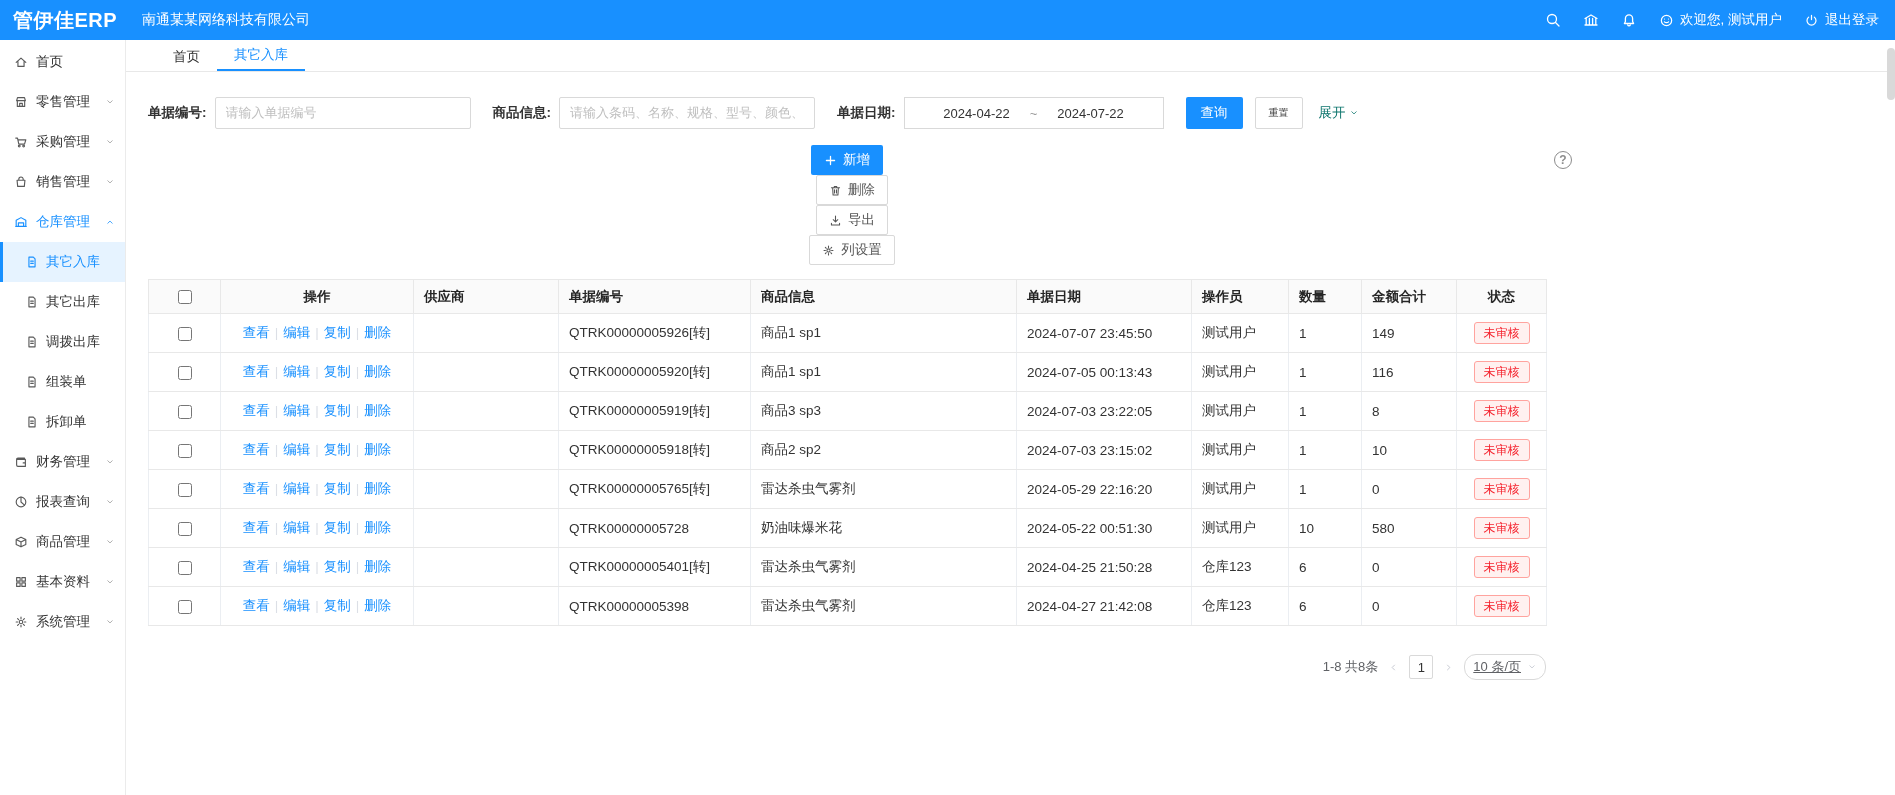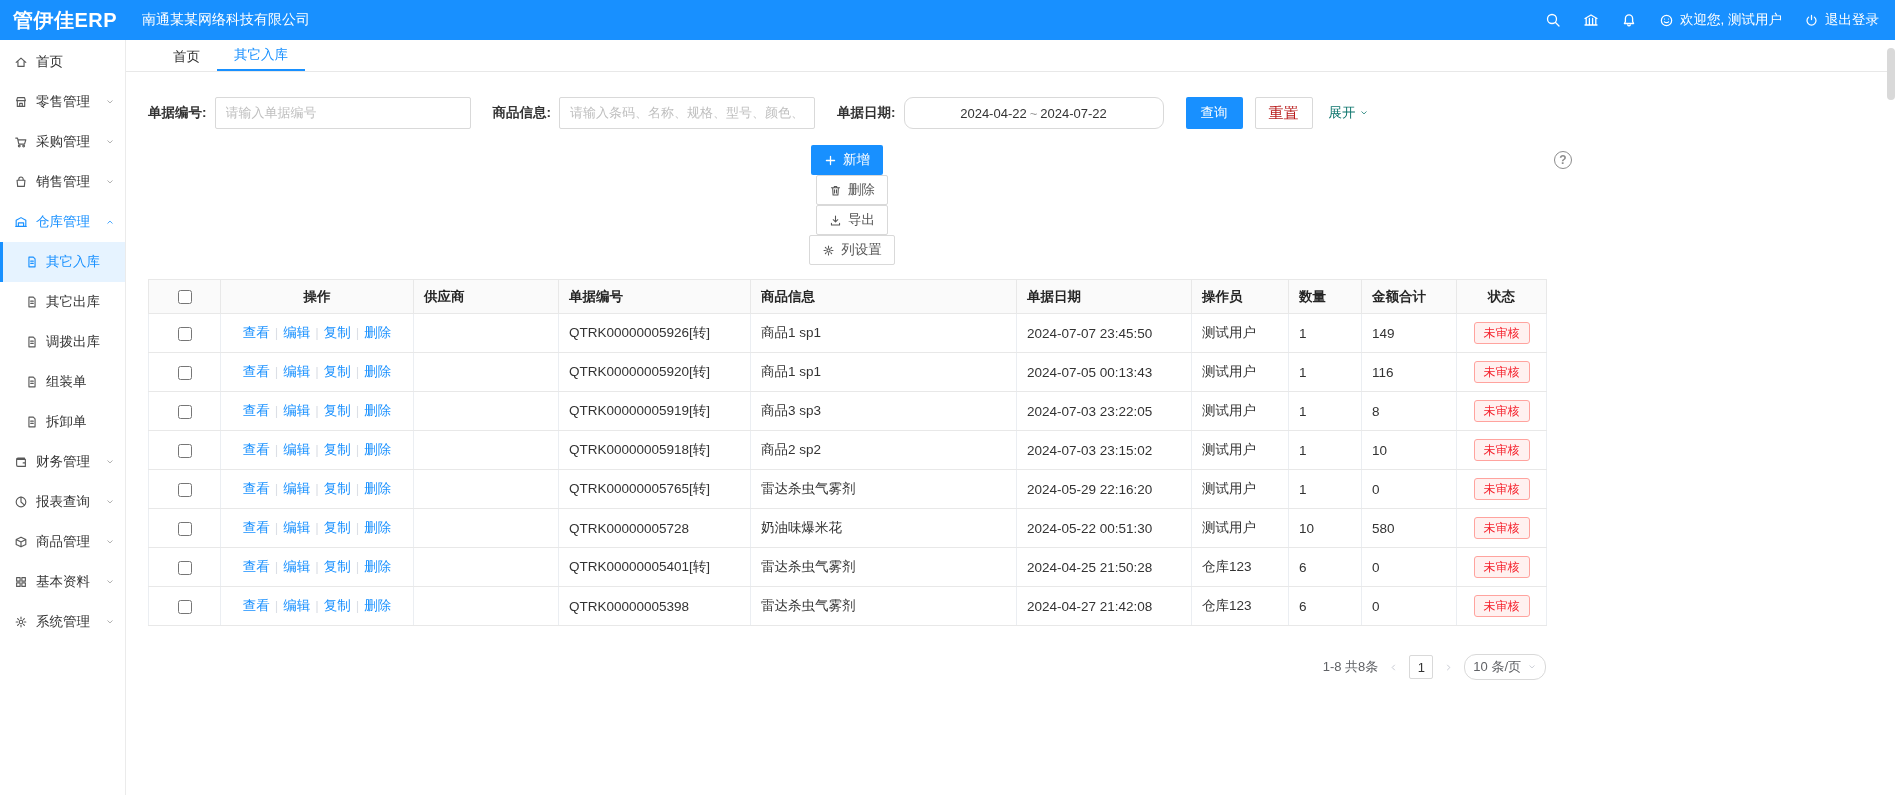--- a/index.html
+++ b/index.html
@@ -38,23 +38,23 @@
   .tab.active { color:#1890ff; border-bottom:2px solid #1890ff; }
 
   .content { padding-left:22px; width:1445px; }
 
   
   .filters { display:flex; align-items:center; margin-top:25px; height:32px; }
   .f-label { font-size:13.5px; font-weight:bold; color:#333; margin-right:8px; white-space:nowrap;text-align:right; }
   .f-input { width:256px; height:32px; border:1px solid #d9d9d9; border-radius:2px; padding:0 10px; font-size:13px; color:#333; outline:none; font-family:Liberation Mono, monospace; }
   .f-input::placeholder { color:#bfbfbf; }
   .gap1 { margin-left:22px; }
-  .date-box { width:260px; height:32px; border:1px solid #d9d9d9; border-radius:9px; display:flex; align-items:center; justify-content:center; gap:3px; font-size:13px; color:#333; cursor:pointer; }
+  .date-box { width:260px; height:32px; border:1px solid #d9d9d9; border-radius:0; display:flex; align-items:center; justify-content:center; gap:20px; font-size:13px; color:#333; cursor:pointer; }
   .btn-primary { background:#1890ff; color:#fff; border:none; height:32px; padding:0 15px; border-radius:2px; font-size:13.5px; margin-left:22px; cursor:pointer; font-family:inherit; }
-  .btn-plain { background:#fff; border:1px solid #d9d9d9; color:#b91c1c; height:32px; padding:0 13px; border-radius:2px; font-size:15px; margin-left:12px; cursor:pointer; font-family:inherit; }
+  .btn-plain { background:#fff; border:1px solid #d9d9d9; color:#404040; height:32px; padding:0 13px; border-radius:2px; font-size:10px; margin-left:12px; cursor:pointer; font-family:inherit; }
   .expand-link { color:#0f766e; font-size:13.5px; margin-left:16px; display:flex; align-items:center; gap:3px; cursor:pointer; }
   .expand-link svg { width:10px; height:10px; }
 
   
   .toolbar { display:flex; align-items:center; margin-top:16px; width:1398px; position:relative;flex-direction:column; }
   .tb-primary { background:#1890ff; color:#fff; border:none; height:30px; padding:0 13px; border-radius:2px; font-size:13.5px; display:inline-flex; align-items:center; gap:6px; cursor:pointer; font-family:inherit; }
   .tb-plain { background:#fff; border:1px solid #d9d9d9; color:#555; height:30px; padding:0 12px; border-radius:2px; font-size:13.5px; display:inline-flex; align-items:center; gap:6px; margin-left:10px; cursor:pointer; font-family:inherit; }
   .tb-primary svg,.tb-plain svg { width:13px; height:13px; }
   .help { position:absolute; right:-26px; top:6px; width:18px; height:18px; border:1.5px solid #8c8c8c; color:#8c8c8c; border-radius:50%; display:flex; align-items:center; justify-content:center; font-size:12px; font-weight:bold; cursor:pointer; }
 
@@ -66,21 +66,21 @@
   input[type=checkbox] { width:14px; height:14px; cursor:pointer; vertical-align:middle; }
   .action-link { color:#1890ff; cursor:pointer; text-decoration:none; }
   .sep { color:#dcdfe6; margin:0 5px; }
   .badge { display:inline-block; border:1px solid #ffa39e; background:#fff1f0; color:#f5222d; font-size:12px; border-radius:3px; padding:2px 9px; line-height:1.4; }
 
   
   .pagination { width:1398px; margin-top:28px; display:flex; align-items:center; justify-content:flex-end; gap:10px; font-size:13px; color:#606266; }
   .pg-arrow { color:#c0c4cc; display:flex; cursor:pointer; }
   .pg-arrow svg { width:11px; height:11px; }
   .pg-page { min-width:24px; height:24px; border:1px solid #d9d9d9; border-radius:2px; display:flex; align-items:center; justify-content:center; color:#333; cursor:pointer; }
-  .pg-size { height:26px; border:1px solid #d9d9d9; border-radius:12px; display:flex; align-items:center; gap:6px; padding:0 8px; cursor:pointer; color:#606266; }
+  .pg-size { height:26px; border:1px solid #d9d9d9; border-radius:12px; display:flex; align-items:center; gap:6px; padding:0 8px; cursor:pointer; color:#606266;text-decoration:underline; }
   .pg-size svg { width:10px; height:10px; color:#c0c4cc; }
 
   
   .scrollbar { position:absolute; right:0; top:40px; width:8px; height:755px; }
   .scroll-thumb { width:8px; height:52px; background:#d9d9d9; border-radius:4px; margin-top:8px; }
 </style>
 </head>
 <body>
 
 <svg width="0" height="0" style="position:absolute">

